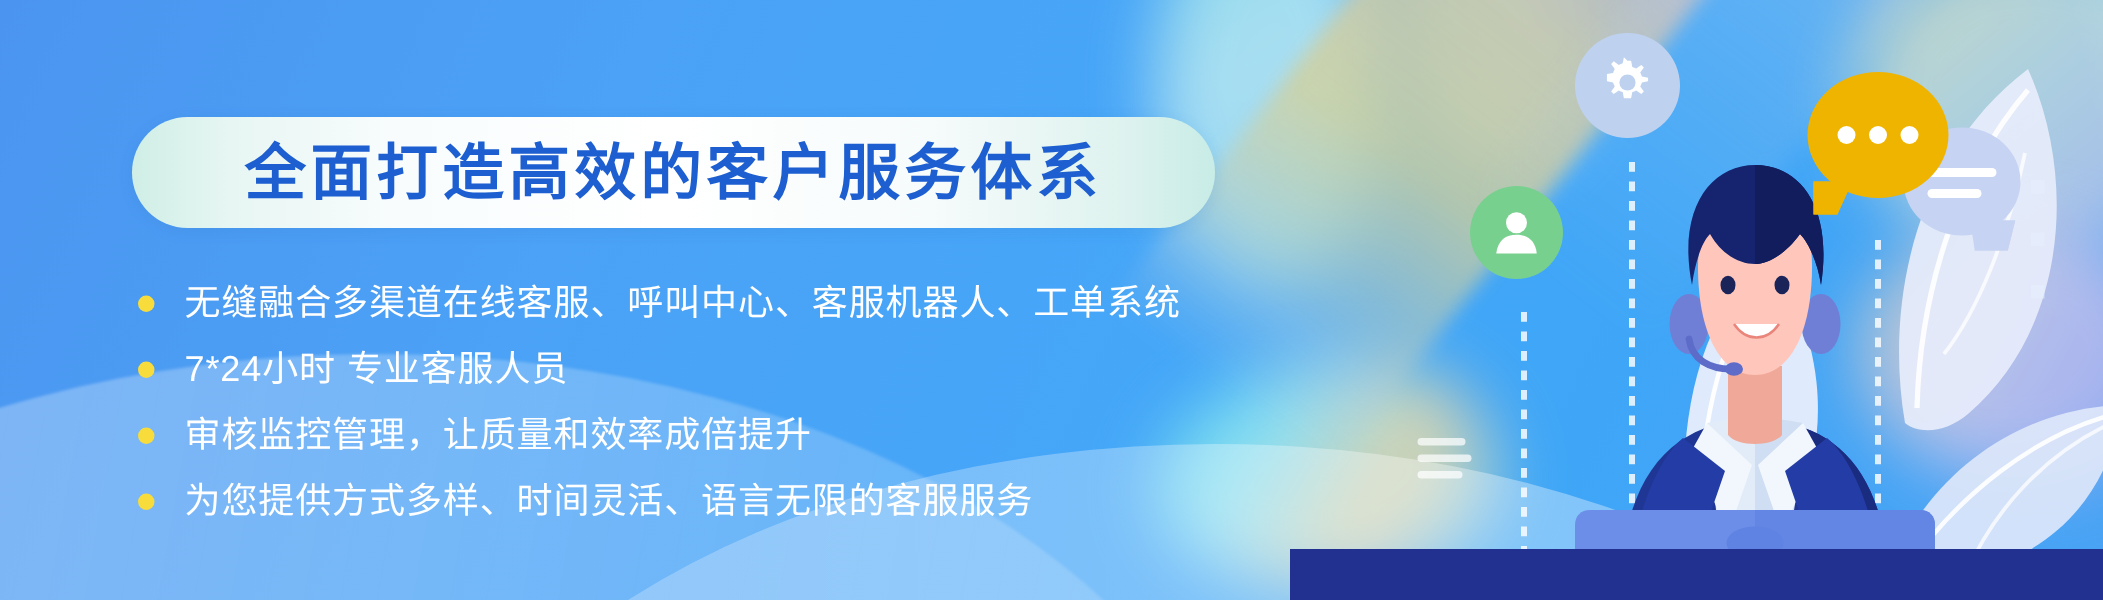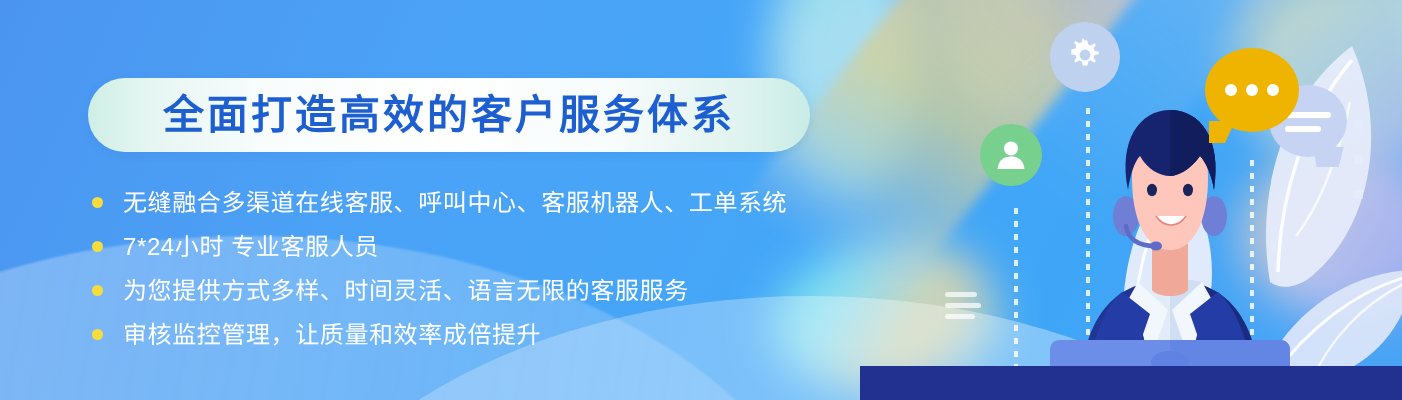--- a/index.html
+++ b/index.html
@@ -184,25 +184,25 @@
       <div class="bullet-row">
         <span class="dot"></span>
         <span class="bullet-text">无缝融合多渠道在线客服、呼叫中心、客服机器人、工单系统</span>
       </div>
       <div class="bullet-row">
         <span class="dot"></span>
         <span class="bullet-text">7*24小时 专业客服人员</span>
       </div>
       <div class="bullet-row">
         <span class="dot"></span>
-        <span class="bullet-text">为您提供方式多样、时间灵活、语言无限的客服服务</span>
+        <span class="bullet-text">审核监控管理，让质量和效率成倍提升</span>
       </div>
       <div class="bullet-row">
         <span class="dot"></span>
-        <span class="bullet-text">审核监控管理，让质量和效率成倍提升</span>
+        <span class="bullet-text">为您提供方式多样、时间灵活、语言无限的客服服务</span>
       </div>
     </div>
 
   </div>
 
   <div class="illus">
 
     <div class="dotline dotline-1"></div>
     <div class="dotline dotline-2"></div>
     <div class="dotline dotline-3"></div>

